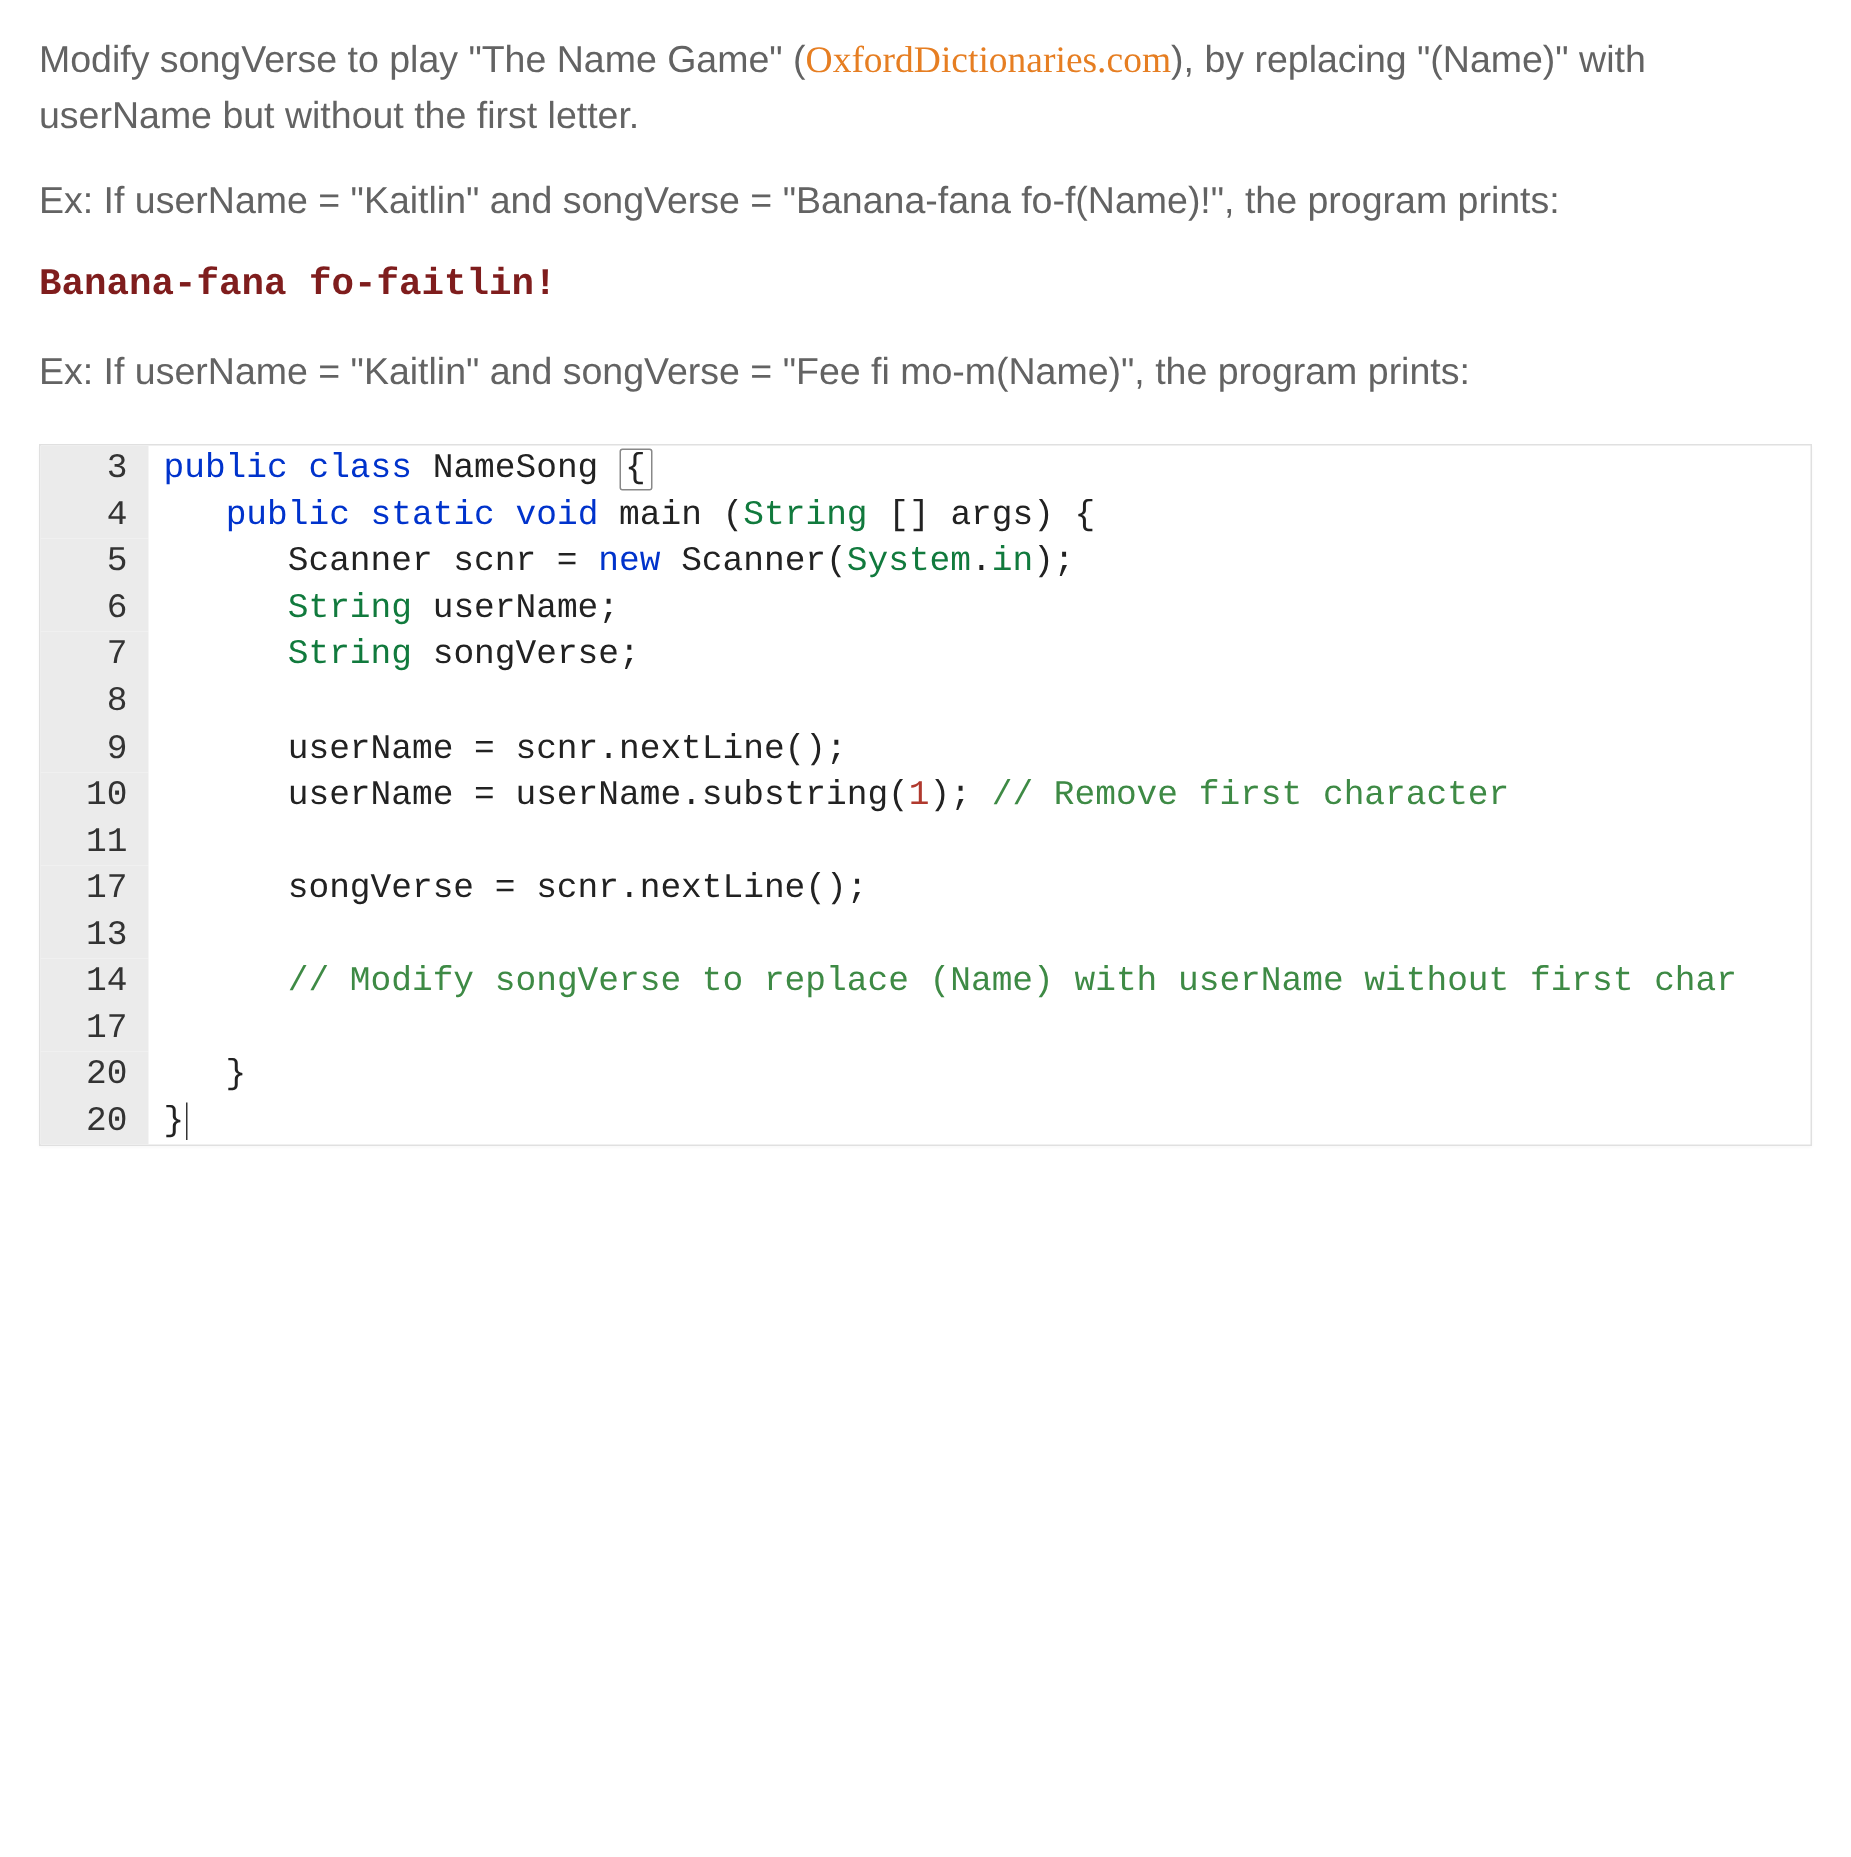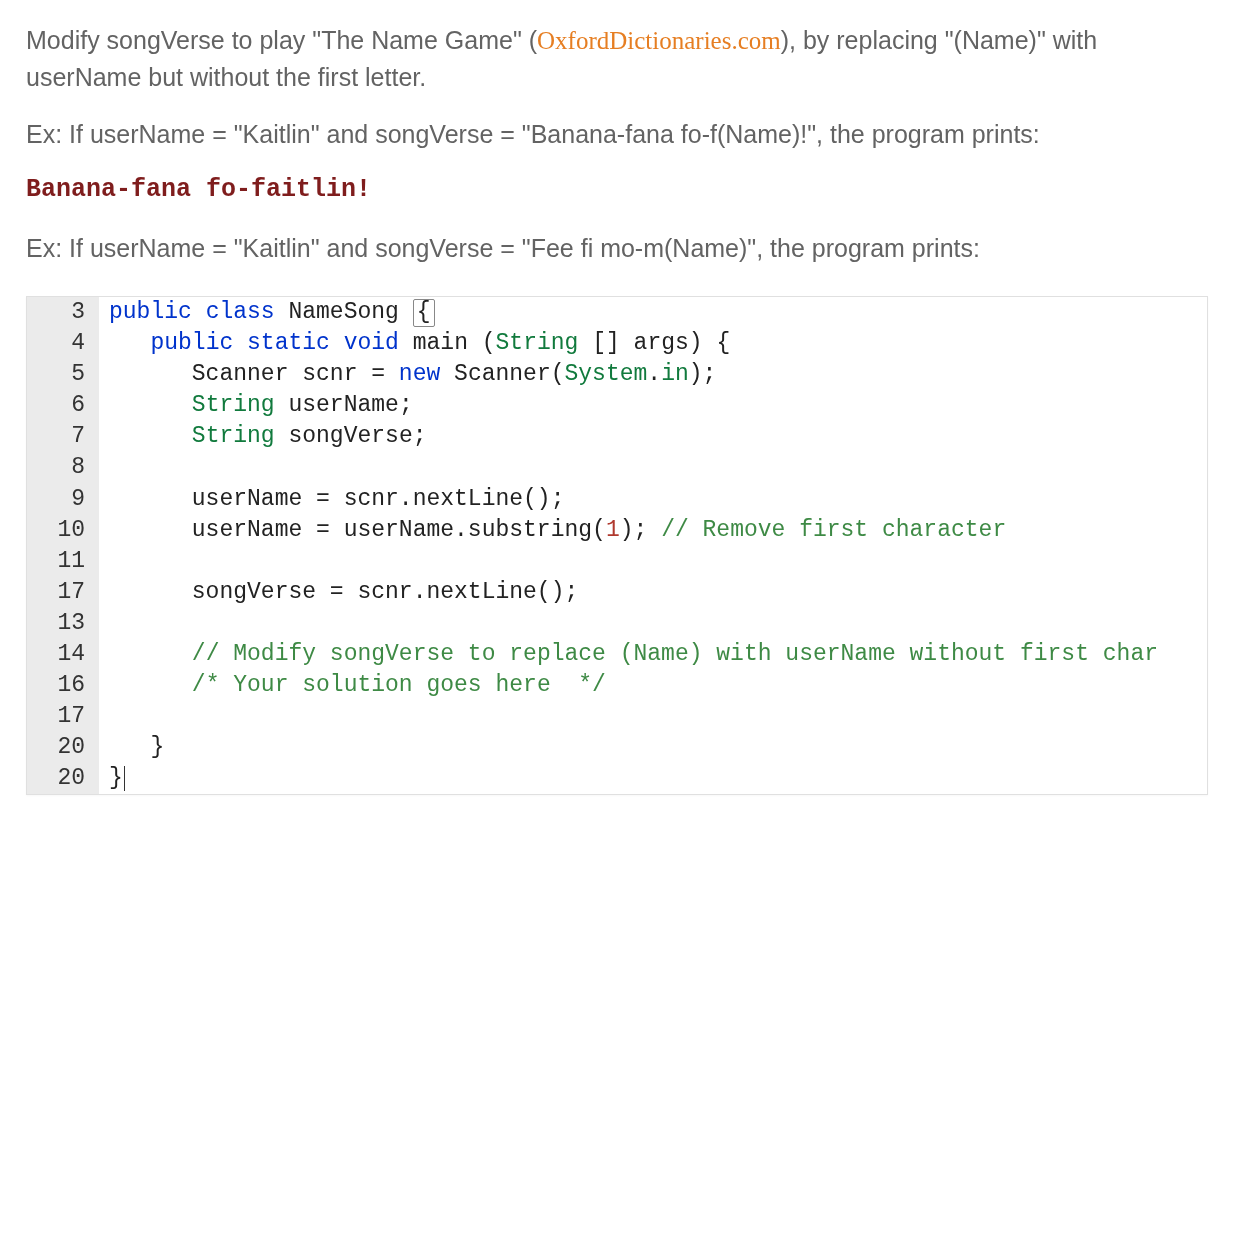--- a/index.html
+++ b/index.html
@@ -99,17 +99,16 @@
     <div class="code-row"><div class="gutter">5</div><div class="code-content">      Scanner scnr = <span class="kw">new</span> Scanner(<span class="type">System</span>.<span class="type">in</span>);</div></div>
     <div class="code-row"><div class="gutter">6</div><div class="code-content">      <span class="type">String</span> userName;</div></div>
     <div class="code-row"><div class="gutter">7</div><div class="code-content">      <span class="type">String</span> songVerse;</div></div>
     <div class="code-row"><div class="gutter">8</div><div class="code-content"></div></div>
     <div class="code-row"><div class="gutter">9</div><div class="code-content">      userName = scnr.nextLine();</div></div>
     <div class="code-row"><div class="gutter">10</div><div class="code-content">      userName = userName.substring(<span class="num">1</span>); <span class="cmt">// Remove first character</span></div></div>
     <div class="code-row"><div class="gutter">11</div><div class="code-content"></div></div>
     <div class="code-row"><div class="gutter">17</div><div class="code-content">      songVerse = scnr.nextLine();</div></div>
     <div class="code-row"><div class="gutter">13</div><div class="code-content"></div></div>
     <div class="code-row"><div class="gutter">14</div><div class="code-content">      <span class="cmt">// Modify songVerse to replace (Name) with userName without first char</span></div></div>
-    <div class="code-row"><div class="gutter">16</div><div class="code-content">      <span class="cmt">/* Your solution goes here  */</span></div></div>
     <div class="code-row"><div class="gutter">17</div><div class="code-content"></div></div>
     <div class="code-row"><div class="gutter">20</div><div class="code-content">   }</div></div>
     <div class="code-row"><div class="gutter">20</div><div class="code-content">}<span class="thin-caret"></span></div></div>
   </div>
 
 </body></html>

